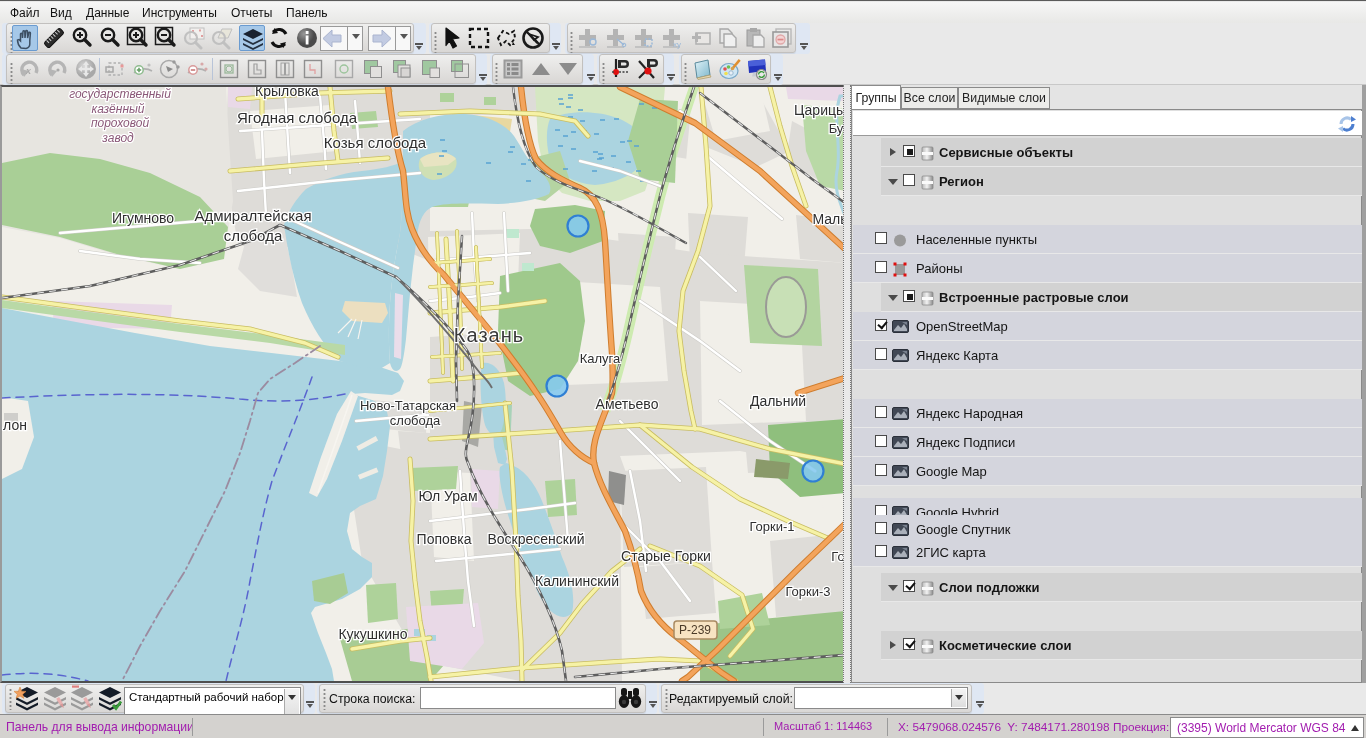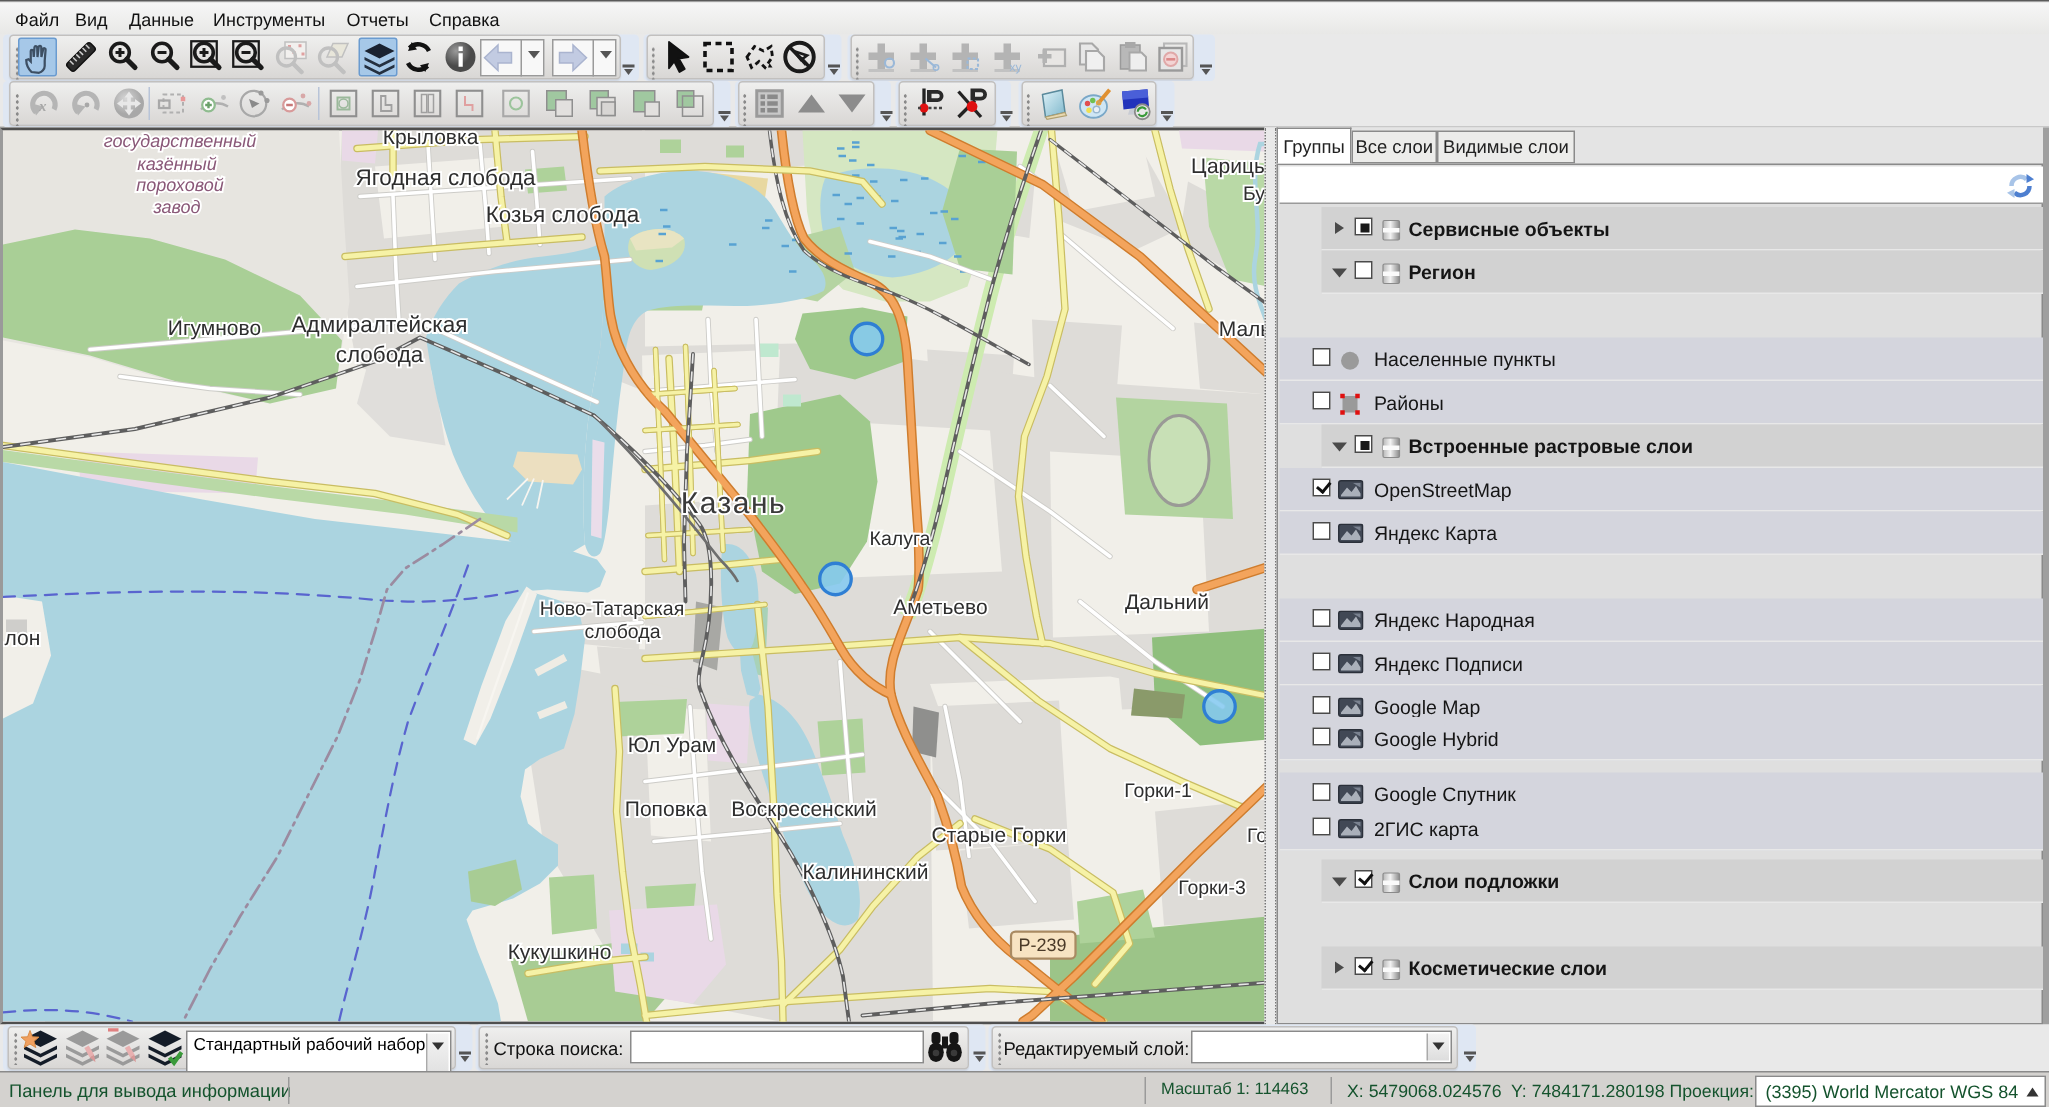--- a/index.html
+++ b/index.html
@@ -40,36 +40,36 @@
 .arrow-d{position:absolute;left:7px;width:0;height:0;border-left:5px solid transparent;border-right:5px solid transparent;border-top:6px solid #4a4a4a;}
 .cb{position:absolute;left:22px;width:12px;height:12px;background:#fff;border:1.5px solid #4a4a4a;}
 .cb.mixed:before{content:"";position:absolute;left:2.5px;top:2.5px;width:6px;height:6px;background:#1a1a1a;}
 .cb.checked:before{content:"";position:absolute;left:1.5px;top:0.5px;width:7px;height:4px;border-left:2px solid #111;border-bottom:2px solid #111;transform:rotate(-50deg);}
 .licon{position:absolute;left:39px;width:16px;height:14px;}
 .ltext{position:absolute;left:63px;white-space:nowrap;}.tgrow .ltext{left:58px;}
 .lcount{position:absolute;right:8px;font-weight:bold;}
 
 #btb{position:absolute;left:0;top:682px;width:1366px;height:31px;background:#e9e9e9;}
 
-#status{position:absolute;left:0;top:713px;width:1366px;height:25px;background:#d4d2cf;border-top:1px solid #8a8a8a;font-size:13px;color:#14532d;}
+#status{position:absolute;left:0;top:713px;width:1366px;height:25px;background:#d4d2cf;border-top:1px solid #8a8a8a;font-size:13px;color:#a21caf;}
 .vline{position:absolute;top:3px;width:1px;height:18px;background:#9a9a9a;}
 .combo{position:absolute;background:#fff;border:1px solid #8a8a8a;font-size:11.5px;white-space:nowrap;overflow:hidden;}
 .combobtn{position:absolute;right:1px;top:1px;bottom:1px;width:15px;background:linear-gradient(#f4f4f4,#ddd);border-left:1px solid #aaa;}
 .combobtn:after{content:"";position:absolute;left:3px;top:6px;border-left:4px solid transparent;border-right:4px solid transparent;border-top:5px solid #333;}
 </style>
 </head>
 <body>
 <div id="app">
 <div id="menubar">
 <span style="position:absolute;left:10px;top:4px;">Файл</span>
 <span style="position:absolute;left:50px;top:4px;">Вид</span>
 <span style="position:absolute;left:86px;top:4px;">Данные</span>
 <span style="position:absolute;left:142px;top:4px;">Инструменты</span>
 <span style="position:absolute;left:231px;top:4px;">Отчеты</span>
-<span style="position:absolute;left:286px;top:4px;">Справка</span>
+<span style="position:absolute;left:286px;top:4px;">Панель</span>
 </div>
 <div id="tb1">
       <div class="tstrip" style="left:2px;width:424px;"></div>
       <div class="tgrp" style="left:6px;width:408px;"></div>
       <div class="grip" style="left:10px;top:8px;position:absolute;"></div>
       <div class="ticon tsel" style="left:12px;">
         <svg width="24" height="24" viewBox="0 0 24 24">
           <path d="M7 21 C5 19 3.5 16 3.5 13 L5 12.5 6.5 14 6.5 7 C6.5 6 8 6 8.2 7 L8.5 11 9 4.5 C9.2 3.4 10.7 3.5 10.8 4.6 L11 11 11.8 4.2 C12 3.2 13.5 3.3 13.5 4.4 L13.6 11 14.8 5.8 C15 4.8 16.5 5 16.4 6.1 L15.8 13.5 15.8 17 C15.8 19 14 21 12 21.5 Z" fill="#a6c8e8" stroke="#3d4f63" stroke-width="1.5"></path>
         </svg>
       </div>
@@ -908,21 +908,21 @@
         <div class="trow tcrow" style="top:347px;">
           <div class="cb" style="top:7px;"></div>
           <div class="licon" style="top:8px;"><svg width="17" height="13" viewBox="0 0 17 13">
               <rect x="0.5" y="0.5" width="16" height="12" rx="1.5" fill="#414855" stroke="#2b303a"></rect>
               <path d="M2 10 L6 5 9 8 12 4 15 9 15 11 2 11 Z" fill="#aab0ba"></path>
               <path d="M10 2 L15 2 15 5 Z" fill="#7a8290"></path>
             </svg></div>
           <div class="ltext">Google Map</div>
           <div class="sep"></div>
         </div>
-        <div class="trow tcrow" style="top:368px;text-decoration:underline;">
+        <div class="trow tcrow" style="top:388px;text-decoration:underline;">
           <div class="cb" style="top:7px;"></div>
           <div class="licon" style="top:8px;"><svg width="17" height="13" viewBox="0 0 17 13">
               <rect x="0.5" y="0.5" width="16" height="12" rx="1.5" fill="#414855" stroke="#2b303a"></rect>
               <path d="M2 10 L6 5 9 8 12 4 15 9 15 11 2 11 Z" fill="#aab0ba"></path>
               <path d="M10 2 L15 2 15 5 Z" fill="#7a8290"></path>
             </svg></div>
           <div class="ltext">Google Hybrid</div>
           <div class="sep"></div>
         </div>
         <div class="trow tcrow" style="top:405px;">

